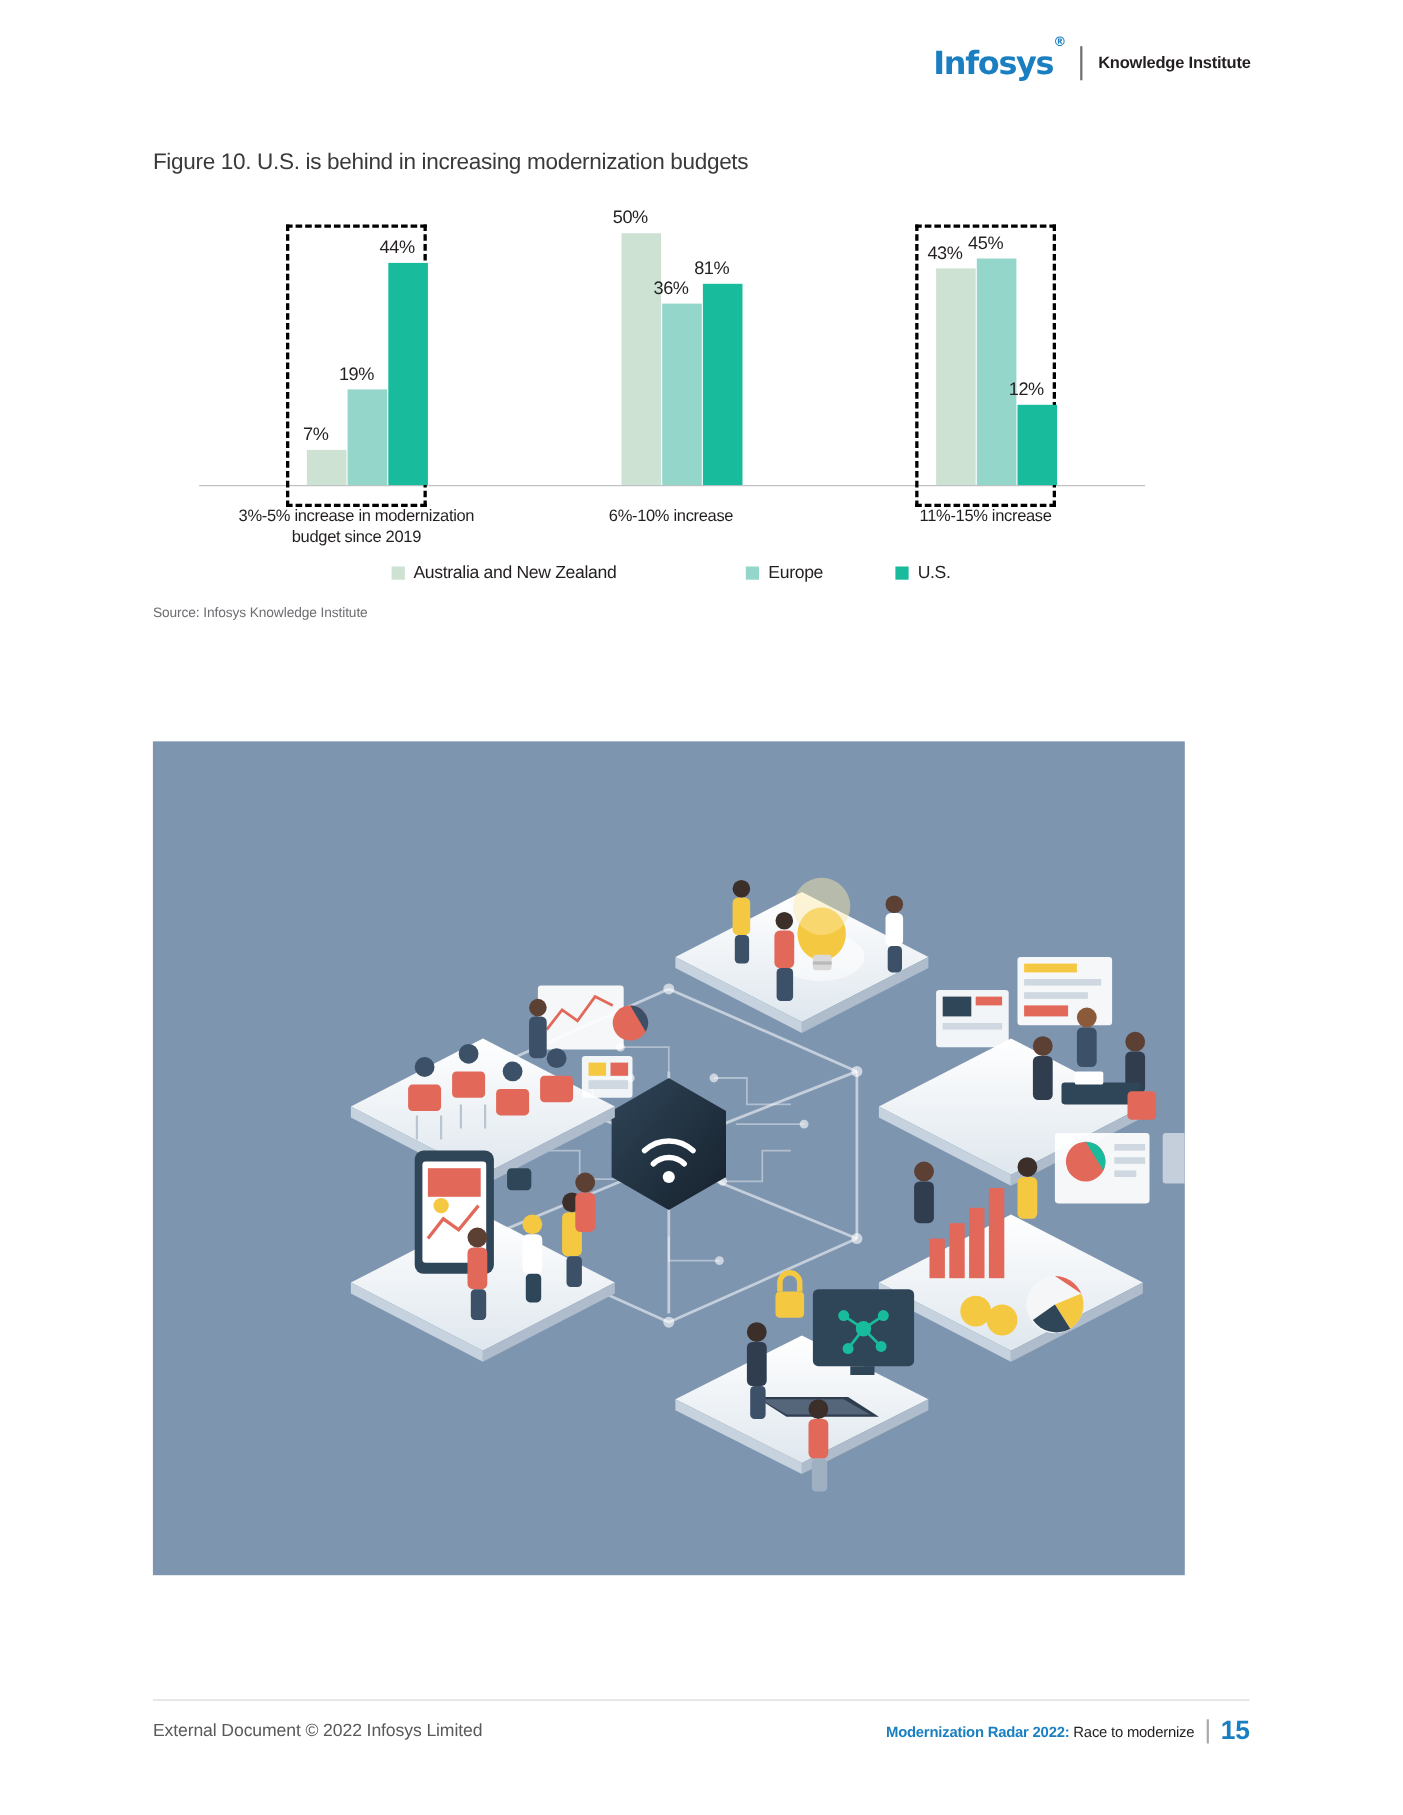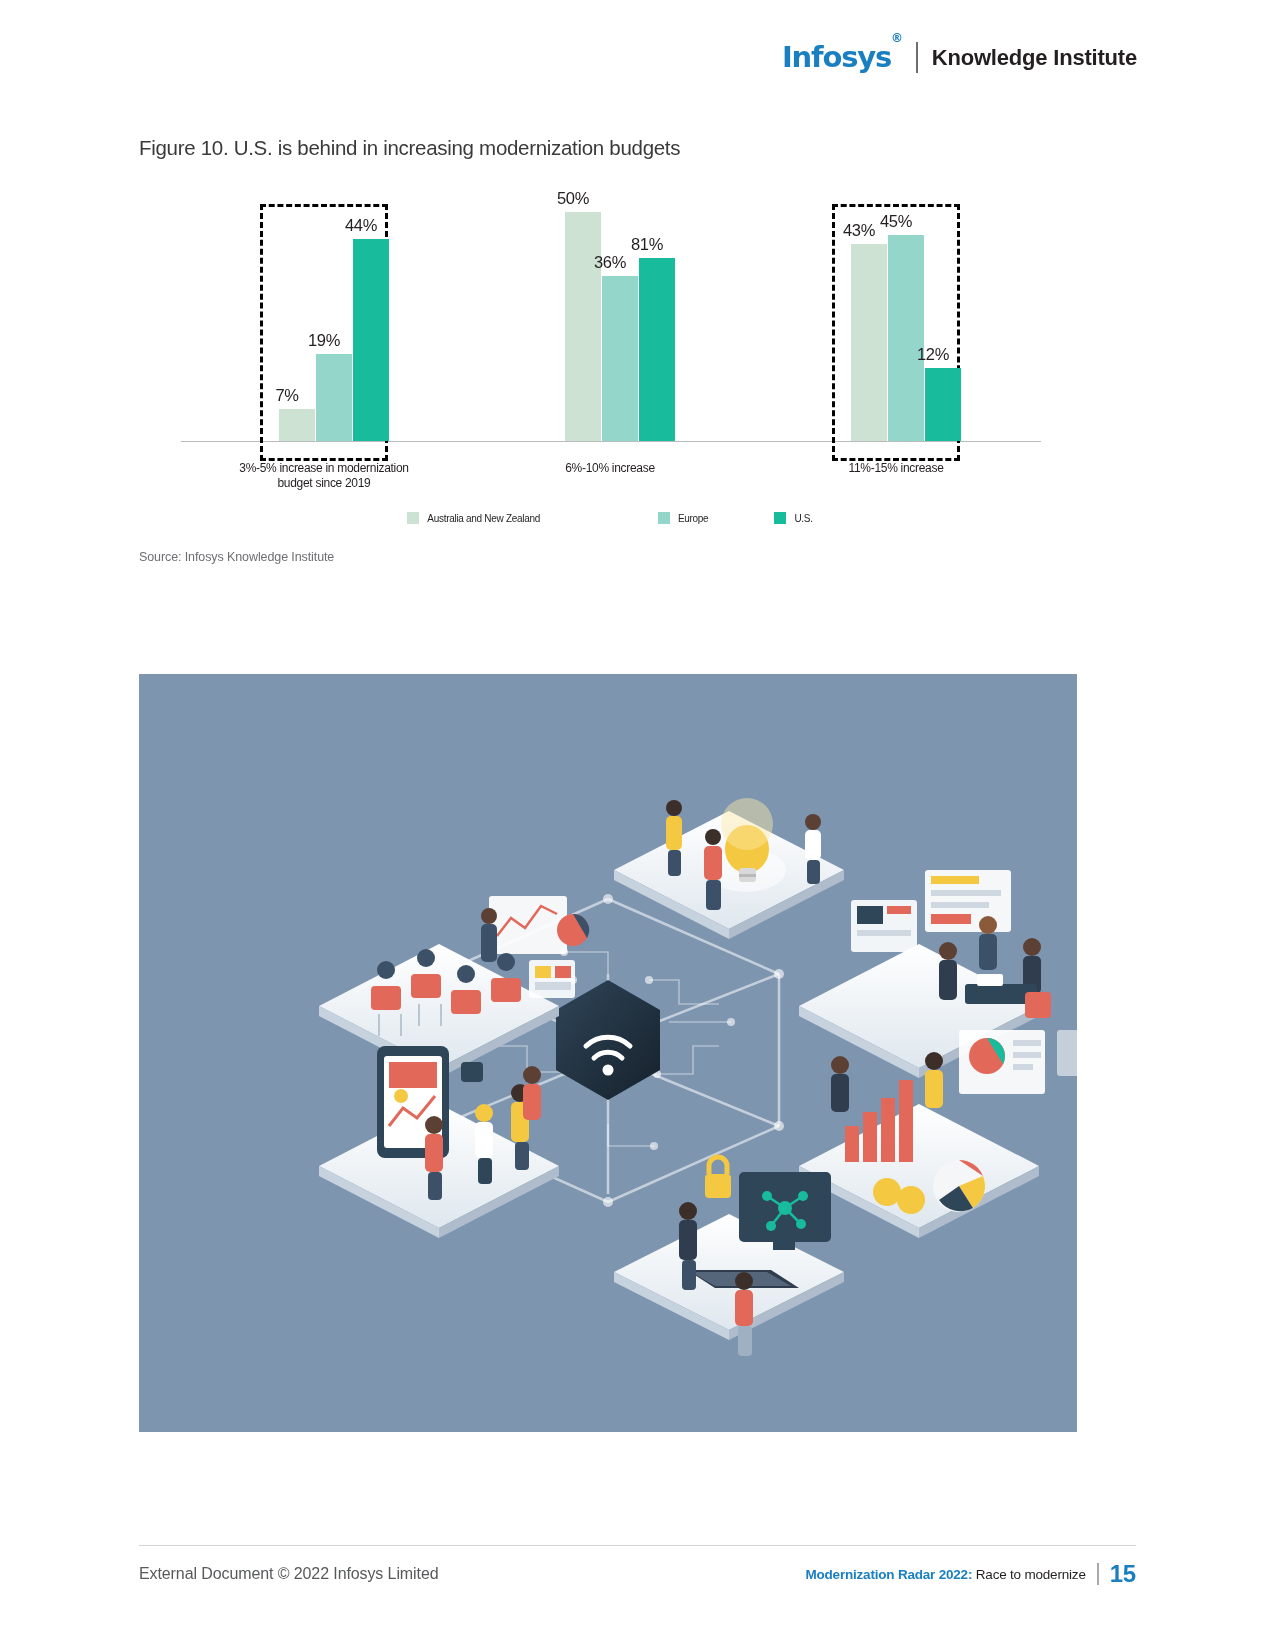--- a/index.html
+++ b/index.html
@@ -22,21 +22,21 @@
     font-family:"DejaVu Sans", sans-serif;
     font-size:29px; font-weight:700;
     color:#1a7fc1; letter-spacing:-1.2px;
     line-height:1; position:relative;
   }
   .logo-infosys sup{ font-size:12px; top:-14px; position:relative; }
   .logo-divider{
     width:2px; height:31px; background:#6d6e71; margin:0 4px;
   }
   .logo-ki{
-    font-size:22px; font-weight:700; color:#231f20;
+    font-size:15px; font-weight:700; color:#231f20;
     letter-spacing:-0.2px; line-height:1;
   }
 
   
   .figure-title{
     position:absolute; left:139px; top:136px;
     font-size:20.5px; font-weight:400; color:#3a3a3a;
     letter-spacing:-0.3px; white-space:nowrap;
   }
 
@@ -73,32 +73,32 @@
     letter-spacing:-0.4px;
   }
   .highlight-box{
     position:absolute; top:14px; bottom:-20px; left:50%;
     width:128px; transform:translateX(-50%);
     border:3px dashed #000; pointer-events:none;
   }
   .group-label{
     position:absolute; top:calc(100% + 20px); left:50%;
     transform:translateX(-50%);
-    font-size:12px; color:#231f20; text-align:center;
+    font-size:15px; color:#231f20; text-align:center;
     line-height:1.25; white-space:nowrap; letter-spacing:-0.3px;
   }
 
   
   .legend{
     position:absolute; left:42px; right:0; top:322px;
     display:flex; justify-content:center; gap:0;
   }
   .legend-item{
     display:flex; align-items:center; gap:8px;
-    font-size:10px; color:#231f20; letter-spacing:-0.3px;
+    font-size:16px; color:#231f20; letter-spacing:-0.3px;
   }
   .legend-item:nth-child(1){ margin-right:118px; }
   .legend-item:nth-child(2){ margin-right:66px; }
   .legend-swatch{ width:12px; height:12px; display:inline-block; }
 
   .source-note{
     position:absolute; left:139px; top:550px;
     font-size:12.5px; color:#6d6e71; letter-spacing:-0.1px;
   }
 

